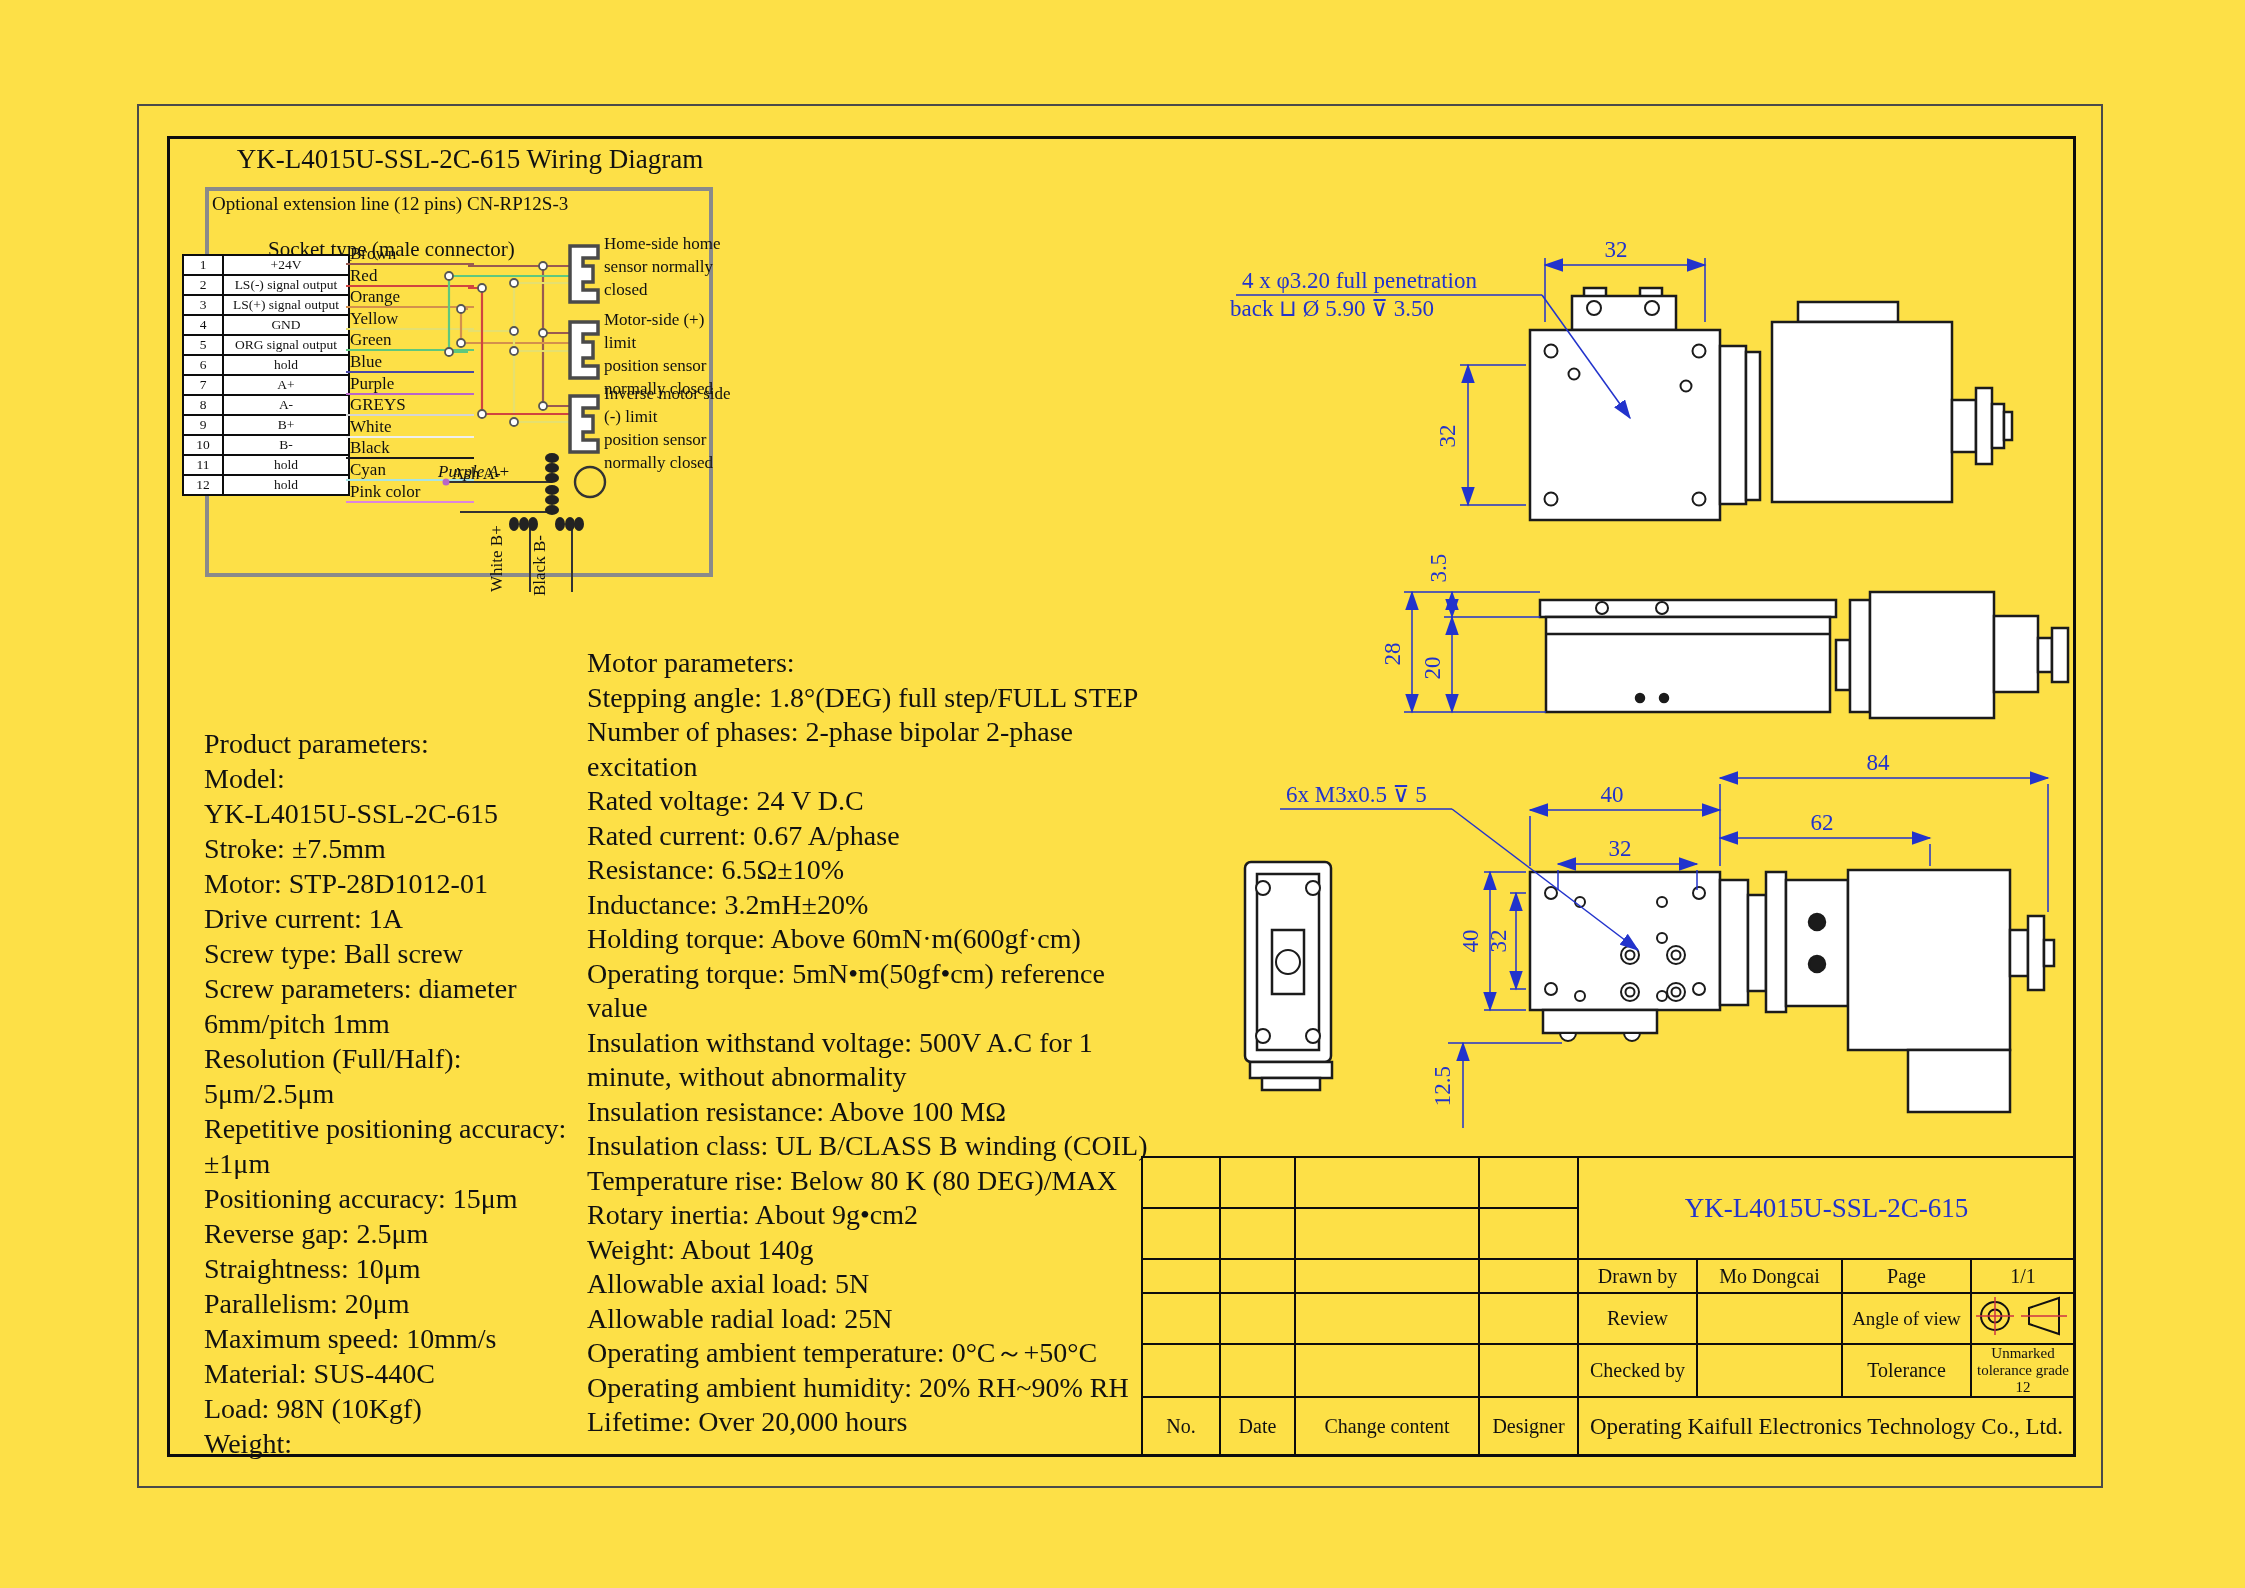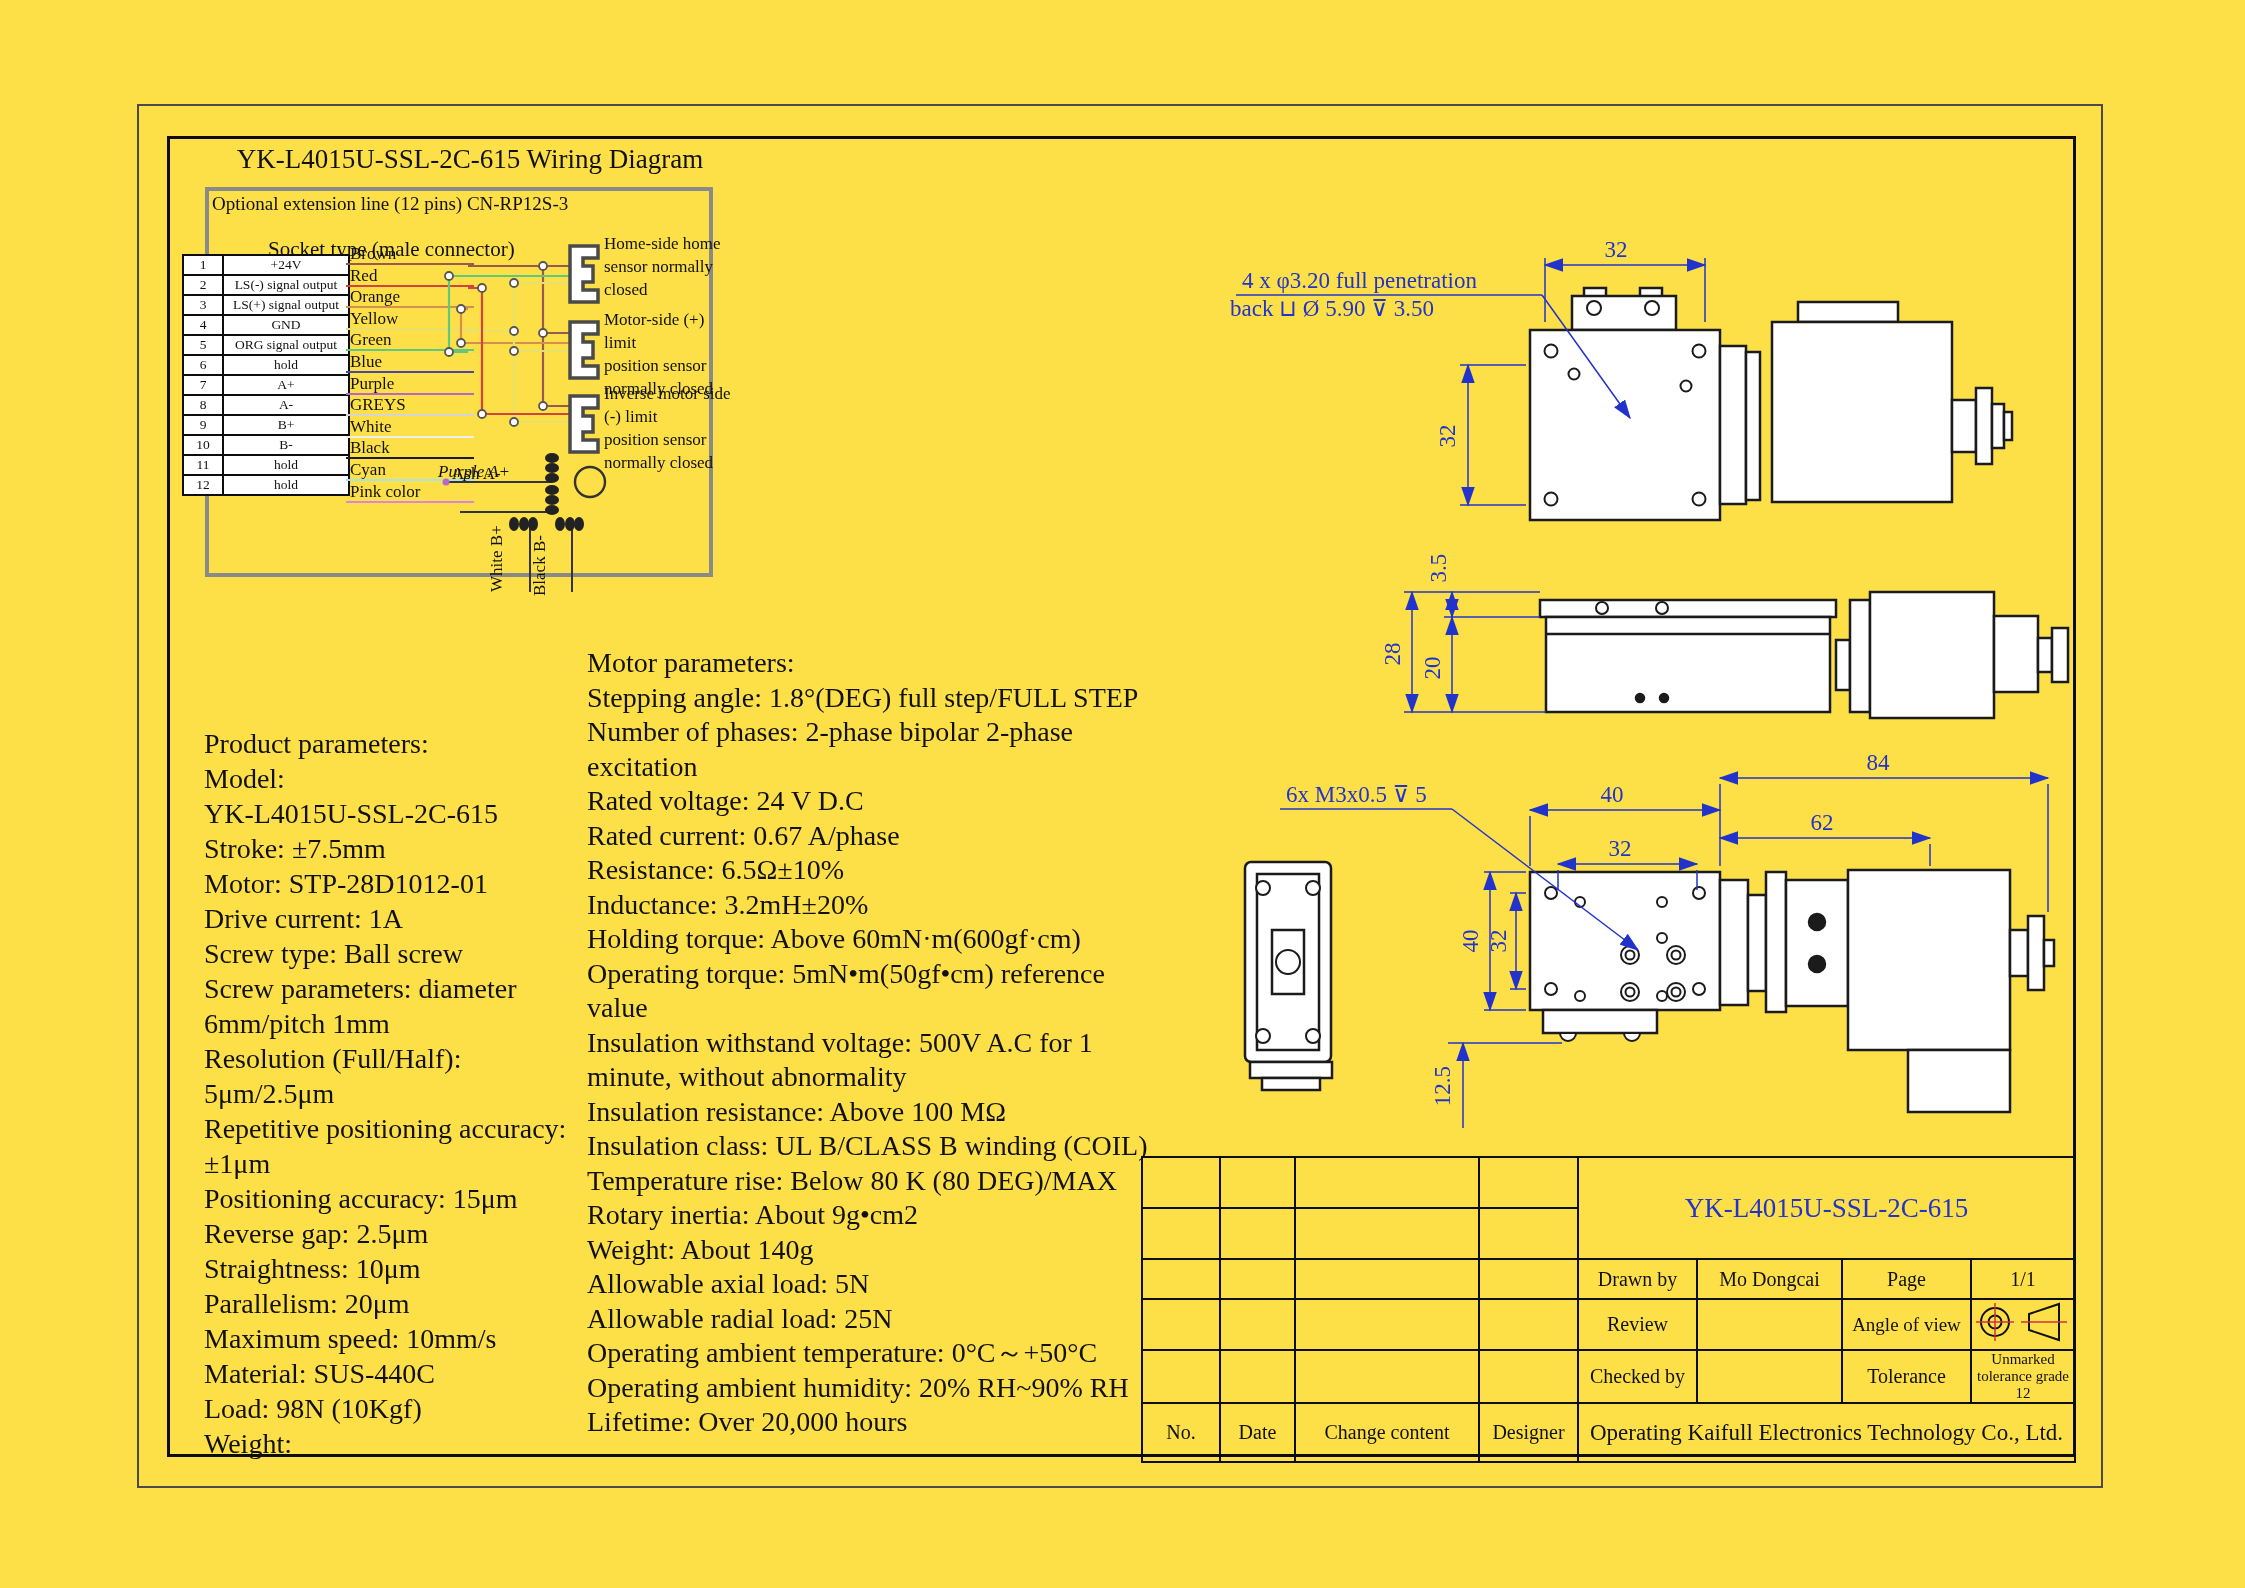--- a/index.html
+++ b/index.html
@@ -400,21 +400,21 @@
           <td></td>
           <td></td>
       <td colspan="4" rowspan="2" class="ttitle">YK-L4015U-SSL-2C-615</td>
     </tr>
     <tr style="height:51px">
       <td></td>
           <td></td>
           <td></td>
           <td></td>
     </tr>
-    <tr style="height:40px">
+    <tr style="height:34px">
       <td></td>
           <td></td>
           <td></td>
           <td></td>
       <td>Drawn by</td>
       <td>Mo Dongcai</td>
       <td>Page</td>
       <td>1/1</td>
     </tr>
     <tr style="height:48px">

